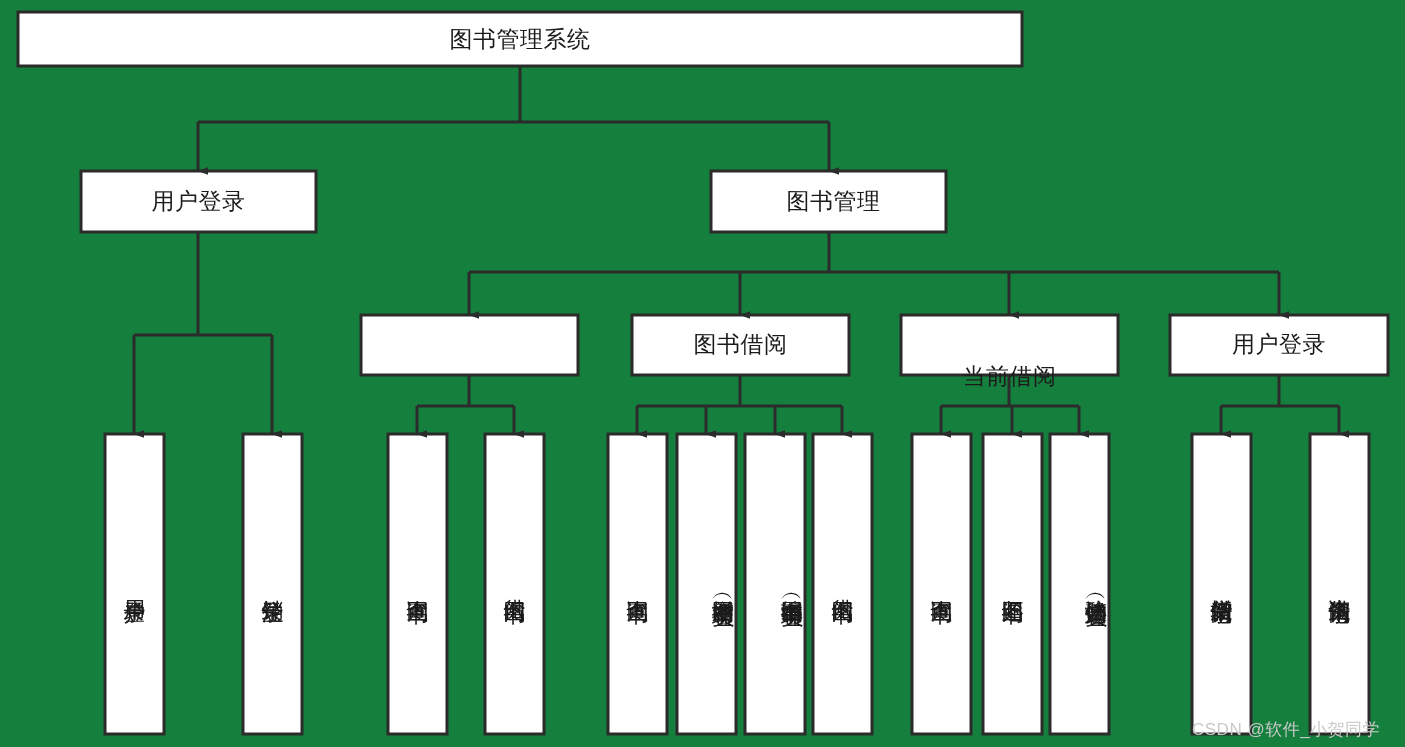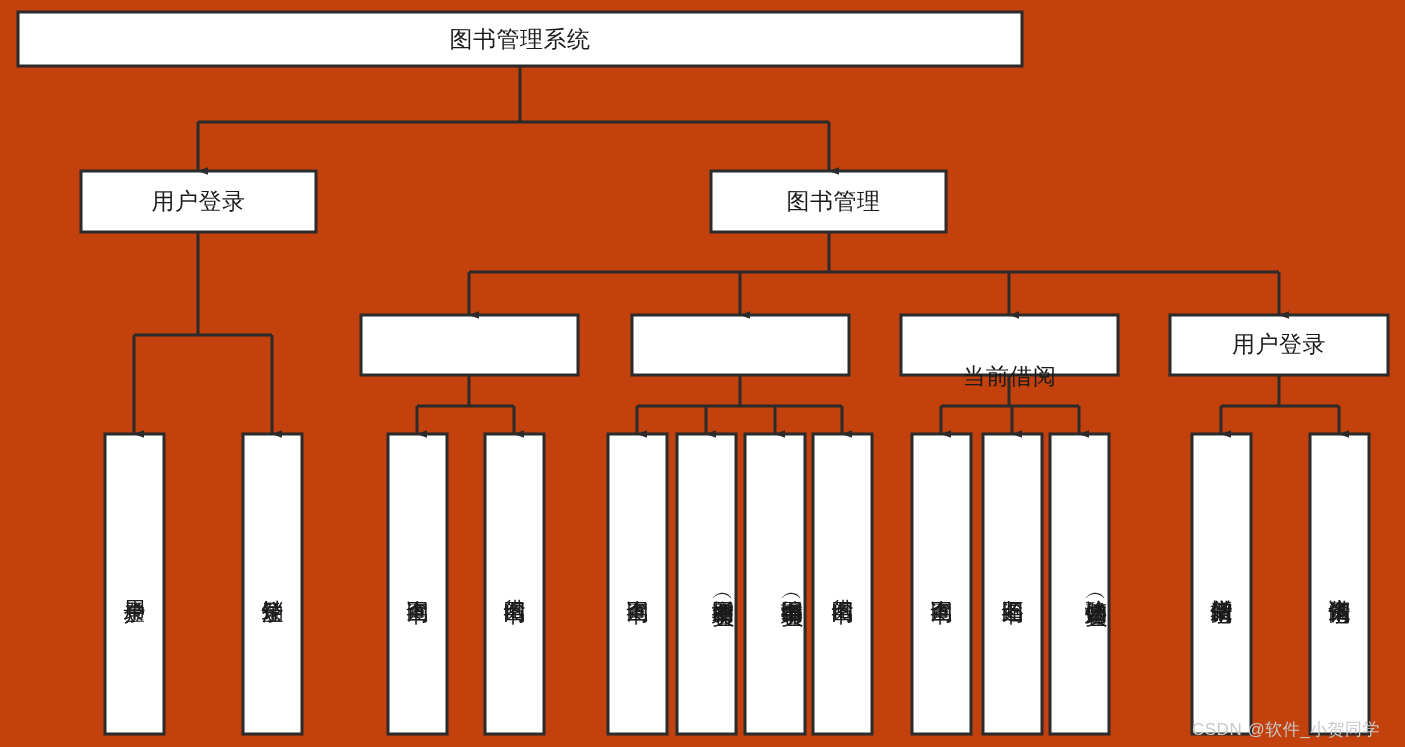--- a/index.html
+++ b/index.html
@@ -7,21 +7,21 @@
     padding: 0;
     background: #ffffff;
   }
   body {
     font-family: "Liberation Sans", "DejaVu Sans", sans-serif;
   }
   #canvas {
     position: relative;
     width: 1405px;
     height: 747px;
-    background: #c2410c;
+    background: #15803d;
     overflow: hidden;
   }
   #diagram-svg {
     position: absolute;
     left: 0;
     top: 0;
     width: 1405px;
     height: 747px;
   }
   .node-label {
@@ -146,20 +146,21 @@
       <path d="M1221,406 L1221,434" marker-end="url(#arrowhead)"></path>
       <path d="M1339,406 L1339,434" marker-end="url(#arrowhead)"></path>
     </g>
   </svg>
 
   <div class="node-label root" style="left:18px; top:12px; width:1004px; height:54px;">图书管理系统</div>
 
   <div class="node-label horiz" style="left:81px; top:171px; width:235px; height:61px;">用户登录</div>
   <div class="node-label horiz" style="left:711px; top:171px; width:245px; height:61px;">图书管理</div>
 
+  <div class="node-label horiz" style="left:632px; top:315px; width:217px; height:60px;">图书借阅</div>
   <div class="node-label horiz" style="left:901px; top:315px; width:217px; height:60px;margin-top:32px;">当前借阅</div>
   <div class="node-label horiz" style="left:1170px; top:315px; width:218px; height:60px;">用户登录</div>
 
   <div class="node-label vert mid" style="left:105px; top:434px; width:59px; height:300px;">用户登录</div>
   <div class="node-label vert mid" style="left:243px; top:434px; width:59px; height:300px;">注销登录</div>
   <div class="node-label vert mid" style="left:388px; top:434px; width:59px; height:300px;">查询图书</div>
   <div class="node-label vert mid" style="left:485px; top:434px; width:59px; height:300px;">借阅图书</div>
   <div class="node-label vert mid" style="left:608px; top:434px; width:59px; height:300px;">查询图书</div>
   <div class="node-label vert tall" style="left:677px; top:434px; width:59px; height:300px;">新增图书（管理员）</div>
   <div class="node-label vert tall" style="left:745px; top:434px; width:60px; height:300px;">编辑图书（管理员）</div>

